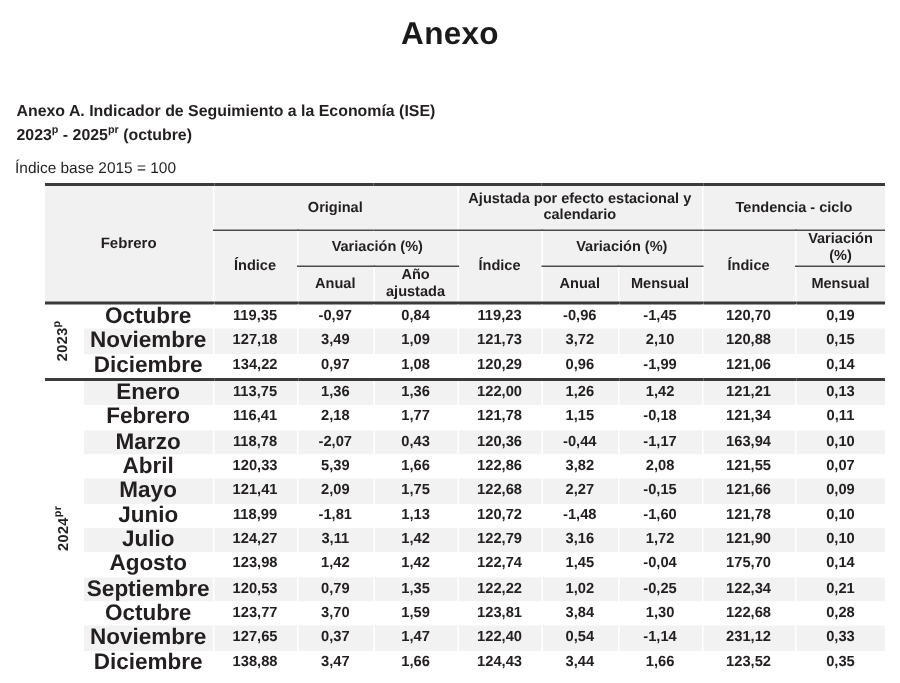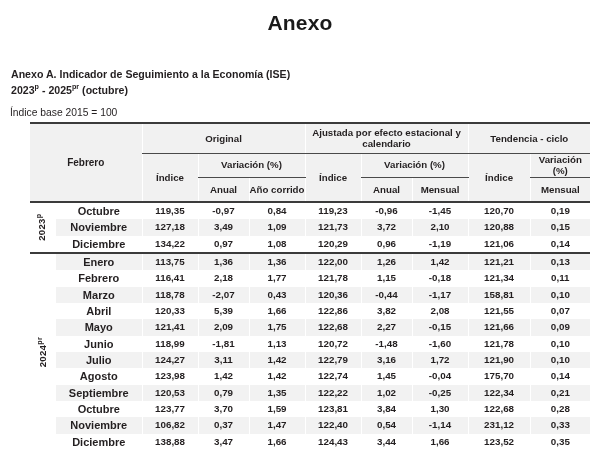--- a/index.html
+++ b/index.html
@@ -101,21 +101,21 @@
   
   tbody td {
     height: 16.35px;
     line-height: 16.35px;
     font-size: 9.8px;
     font-weight: bold;
   }
   td.month {
     text-align: left;
     padding-left: 9px;
-    font-size: 11px;
+    font-size: 15px;
   }
   tr.shade td { background: #f2f2f2; }
   tr.plain td { background: #ffffff; }
 
   
   td.yearcell {
     background: #ffffff;
     width: 26px;
     padding: 0;
     position: relative;
@@ -182,21 +182,21 @@
         <tr class="h-var">
           <th class="sep-l" rowspan="2">Índice</th>
           <th class="rule-b sep-l" colspan="2">Variación (%)</th>
           <th class="sep-l" rowspan="2">Índice</th>
           <th class="rule-b sep-l" colspan="2">Variación (%)</th>
           <th class="sep-l" rowspan="2">Índice</th>
           <th class="rule-b sep-l">Variación (%)</th>
         </tr>
         <tr class="h-sub">
           <th class="sep-l">Anual</th>
-          <th class="sep-l">Año corrido</th>
+          <th class="sep-l">Año ajustada</th>
           <th class="sep-l">Anual</th>
           <th class="sep-l">Mensual</th>
           <th class="sep-l">Mensual</th>
         </tr>
       </thead>
       <tbody id="tbody">
           <tr class="plain grp-top">
             <td class="yearcell" rowspan="3">
               <div class="yearlabel">
                 <span>2023<sup>p</sup></span>
@@ -223,21 +223,21 @@
             <td class="vsep">120,88</td>
             <td class="vsep">0,15</td>
           </tr>
           <tr class="plain">
             <td class="month">Diciembre</td>
             <td class="vsep">134,22</td>
             <td class="vsep">0,97</td>
             <td class="vsep">1,08</td>
             <td class="vsep">120,29</td>
             <td class="vsep">0,96</td>
-            <td class="vsep">-1,19</td>
+            <td class="vsep">-1,99</td>
             <td class="vsep">121,06</td>
             <td class="vsep">0,14</td>
           </tr>
           <tr class="shade grp-top">
             <td class="yearcell" rowspan="12">
               <div class="yearlabel">
                 <span>2024<sup>pr</sup></span>
               </div>
             </td>
             <td class="month">Enero</td>
@@ -262,21 +262,21 @@
             <td class="vsep">0,11</td>
           </tr>
           <tr class="shade">
             <td class="month">Marzo</td>
             <td class="vsep">118,78</td>
             <td class="vsep">-2,07</td>
             <td class="vsep">0,43</td>
             <td class="vsep">120,36</td>
             <td class="vsep">-0,44</td>
             <td class="vsep">-1,17</td>
-            <td class="vsep">158,81</td>
+            <td class="vsep">163,94</td>
             <td class="vsep">0,10</td>
           </tr>
           <tr class="plain">
             <td class="month">Abril</td>
             <td class="vsep">120,33</td>
             <td class="vsep">5,39</td>
             <td class="vsep">1,66</td>
             <td class="vsep">122,86</td>
             <td class="vsep">3,82</td>
             <td class="vsep">2,08</td>
@@ -344,21 +344,21 @@
             <td class="vsep">3,70</td>
             <td class="vsep">1,59</td>
             <td class="vsep">123,81</td>
             <td class="vsep">3,84</td>
             <td class="vsep">1,30</td>
             <td class="vsep">122,68</td>
             <td class="vsep">0,28</td>
           </tr>
           <tr class="shade">
             <td class="month">Noviembre</td>
-            <td class="vsep">106,82</td>
+            <td class="vsep">127,65</td>
             <td class="vsep">0,37</td>
             <td class="vsep">1,47</td>
             <td class="vsep">122,40</td>
             <td class="vsep">0,54</td>
             <td class="vsep">-1,14</td>
             <td class="vsep">231,12</td>
             <td class="vsep">0,33</td>
           </tr>
           <tr class="plain">
             <td class="month">Diciembre</td>

